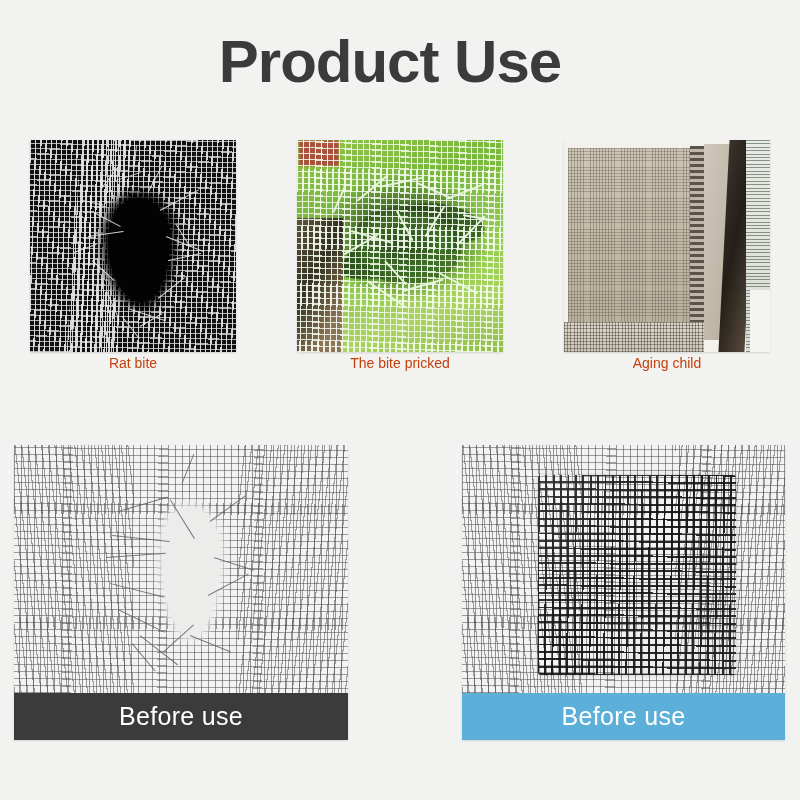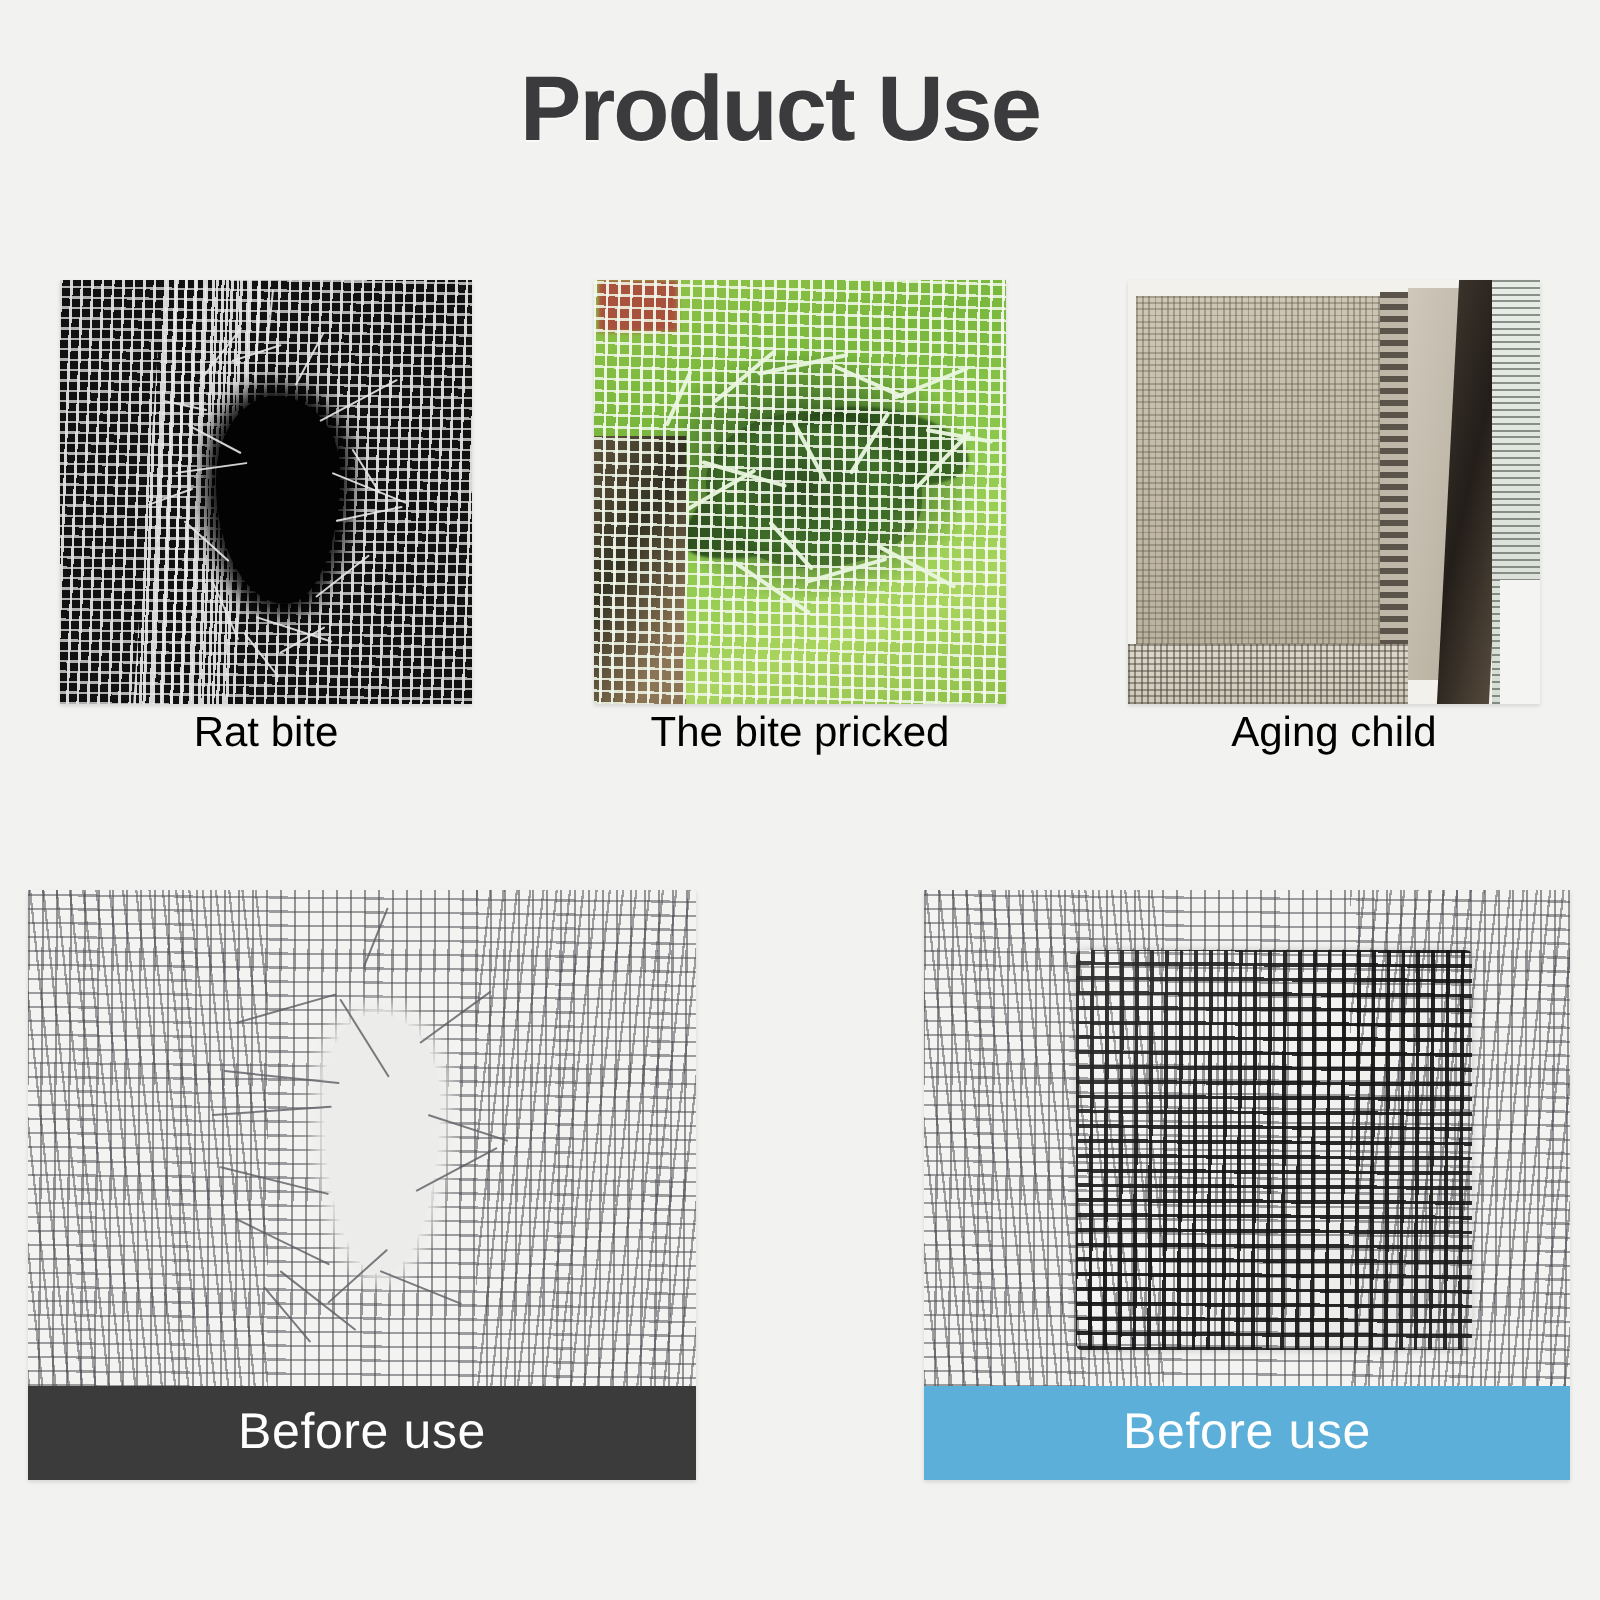--- a/index.html
+++ b/index.html
@@ -22,21 +22,21 @@
     background: #f2f2f0;
   }
 
   
   .title {
     position: absolute;
     left: 0;
     top: 30px;
     width: 780px;
     text-align: center;
-    font-size: 46px;
+    font-size: 60px;
     font-weight: bold;
     letter-spacing: -1px;
     color: #3b3b3d;
     line-height: 1.05;
     text-shadow: 0 1px 0 rgba(255,255,255,0.6);
   }
 
   
   .top-row {
     position: absolute;
@@ -181,22 +181,22 @@
     position: absolute;
     left: 30px;
     top: 355px;
     width: 740px;
     display: flex;
     justify-content: space-between;
   }
   .caption {
     width: 206px;
     text-align: center;
-    font-size: 21px;
-    color: #000000;
+    font-size: 14px;
+    color: #c2410c;
     line-height: 1.18;
   }
 
   
   .bottom {
     position:absolute;
     left: 0; top: 445px;
     width: 800px; height: 300px;
   }
   .cmp {

